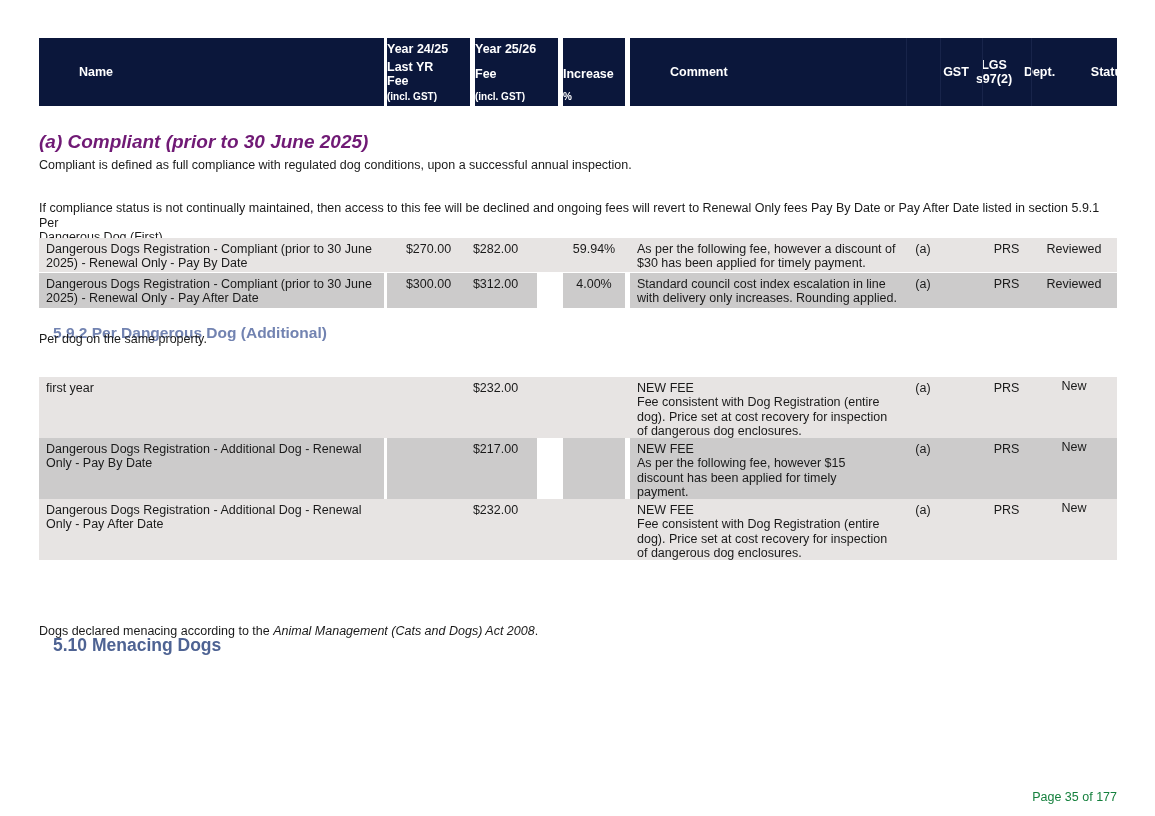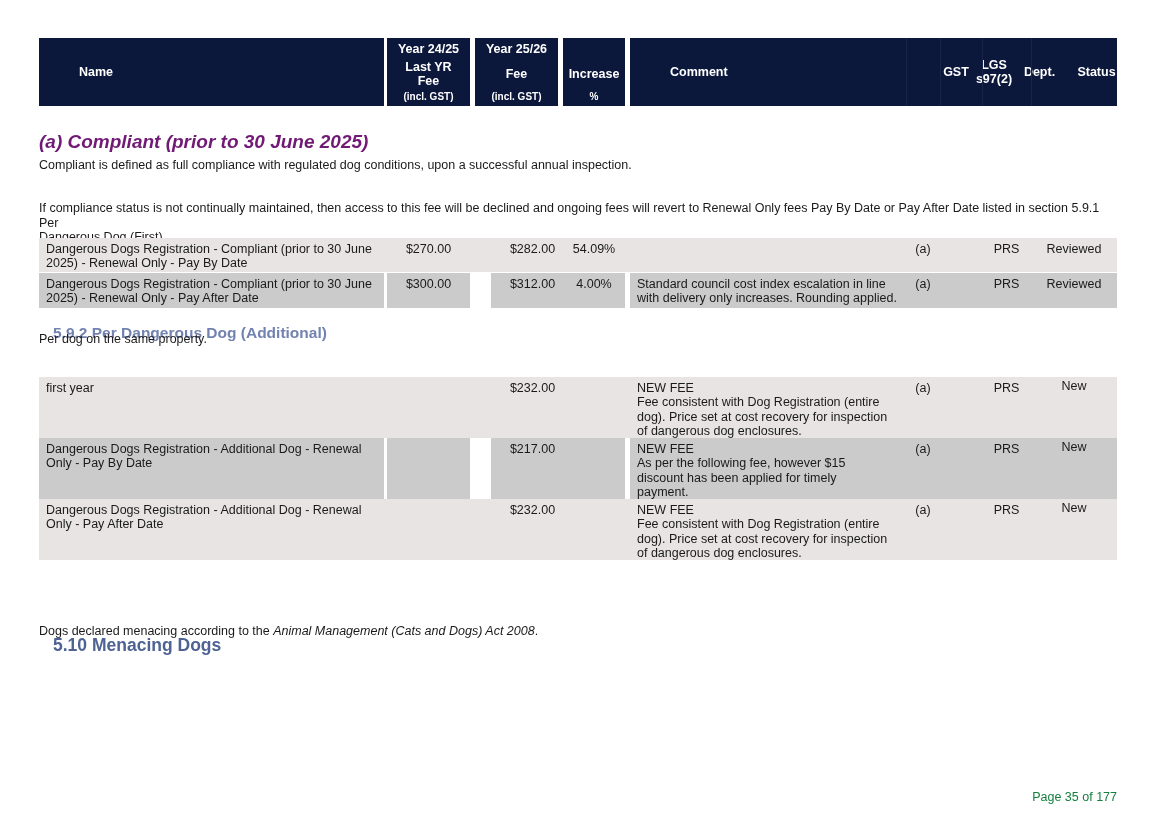--- a/index.html
+++ b/index.html
@@ -3,42 +3,42 @@
 <meta charset="utf-8">
 <style>
   html, body { margin: 0; padding: 0; background: #ffffff; }
   body { width: 1155px; height: 816px; position: relative; overflow: hidden;
          font-family: "Liberation Sans", sans-serif; color: #1a1a1a; }
   .abs { position: absolute; padding-left: 33px; }
 
   
   .hdr { position: absolute; top: 38px; height: 68px; background: #0b173b; color: #fff;
          font-weight: bold; font-size: 12.5px; }
-  .hdr .line { position: absolute; left: 0; right: 0; text-align: center; }
+  .hdr .line { position: absolute; left: 0; right: 0; text-align: left; }
   .hdr-name { left: 39px; width: 345px; }
   .hdr-last { left: 387px; width: 83px; }
   .hdr-fee { left: 475px; width: 83px; }
   .hdr-inc { left: 563px; width: 62px; }
   .hdr-right { left: 630px; width: 487px; }
   .hdr .small { font-size: 10px; }
   .hdr .sep { position: absolute; top: 0; bottom: 0; width: 1px; background: #18244a; }
 
   .subhead-italic { position: absolute; left: 39px; top: 131px; font-size: 19px; font-weight: bold;
          font-style: italic; color: #701a75; }
   .para { position: absolute; left: 39px; font-size: 12.5px; line-height: 14.5px; color: #1a1a1a; }
 
   
   .row { position: absolute; left: 39px; width: 1078px; }
   .cell { position: absolute; top: 0; bottom: 0; font-size: 12.5px; line-height: 14.3px;
           padding-top: 4px; box-sizing: border-box; color: #1a1a1a; }
   .light .cell { background: #e7e4e3; }
   .dark .cell { background: #cccbcb; }
   .c-name { left: 0; width: 345px; padding-left: 7px; padding-right: 10px; }
   .c-last { left: 348px; width: 83px; text-align: center; }
-  .c-fee { left: 452px; width: 83px; text-align: center; }
+  .c-fee { left: 415px; width: 83px; text-align: center; }
   .c-inc { left: 524px; width: 62px; text-align: center; }
   .c-comment { left: 591px; width: 276px; padding-left: 7px; padding-right: 8px; }
   .c-gst { left: 867px; width: 34px; text-align: center; }
   .c-lgs { left: 901px; width: 42px; text-align: center; }
   .c-dept { left: 943px; width: 49px; text-align: center; }
   .c-status { left: 992px; width: 86px; text-align: center; }
   .row.light { background: #e7e4e3; }
 
   .h2 { position: absolute; left: 53px; font-weight: bold; color: #7283b1; }
   .h2-main { font-size: 17.5px; color: #4e6393; }
@@ -70,40 +70,44 @@
   <div class="sep" style="left:276px;"></div>
   <span class="abs" style="left:276px; width:34px; text-align:center; top:27px;">GST</span>
   <div class="sep" style="left:310px;"></div>
   <span class="abs" style="left:310px; width:42px; text-align:center; top:20px; line-height:14px;">
     <span>LGS</span><br>
     <span>s97(2)</span>
   </span>
   <div class="sep" style="left:352px;"></div>
   <span class="abs" style="left:352px; width:49px; text-align:center; top:27px;">Dept.</span>
   <div class="sep" style="left:401px;"></div>
-  <span class="abs" style="left:401px; width:65px; text-align:center; top:27px;">Status</span>
+  <span class="abs" style="left:401px; width:65px; text-align:right; top:27px;">Status</span>
 </div>
 
 <div class="subhead-italic">(a) Compliant (prior to 30 June 2025)</div>
 <div class="para" style="top:158px;">
   <div>Compliant is defined as full compliance with regulated dog conditions, upon a successful annual inspection.</div>
 </div>
 <div class="para" style="top:201px; width:1080px;">
   <div>If compliance status is not continually maintained, then access to this fee will be declined and ongoing fees will revert to Renewal Only fees Pay By Date or Pay After Date listed in section 5.9.1 Per</div>
   <div>Dangerous Dog (First).</div>
 </div>
 
 <div class="row light" style="top:238px; height:34px;">
   <div class="cell c-name">
     <div>Dangerous Dogs Registration - Compliant (prior to 30 June</div>
     <div>2025) - Renewal Only - Pay By Date</div>
   </div>
   <div class="cell c-last">$270.00</div>
   <div class="cell c-fee">$282.00</div>
-  <div class="cell c-inc">54.09%</div>
+  <div class="cell c-inc">59.94%</div>
+  <div class="cell c-comment">
+    <div>As per the following fee, however a discount of</div>
+    <div>$30 has been applied for timely payment.</div>
+  </div>
   <div class="cell c-gst">(a)</div>
   <div class="cell c-lgs"></div>
   <div class="cell c-dept">PRS</div>
   <div class="cell c-status">Reviewed</div>
 </div>
 <div class="row dark" style="top:273px; height:35px;">
   <div class="cell c-name">
     <div>Dangerous Dogs Registration - Compliant (prior to 30 June</div>
     <div>2025) - Renewal Only - Pay After Date</div>
   </div>

